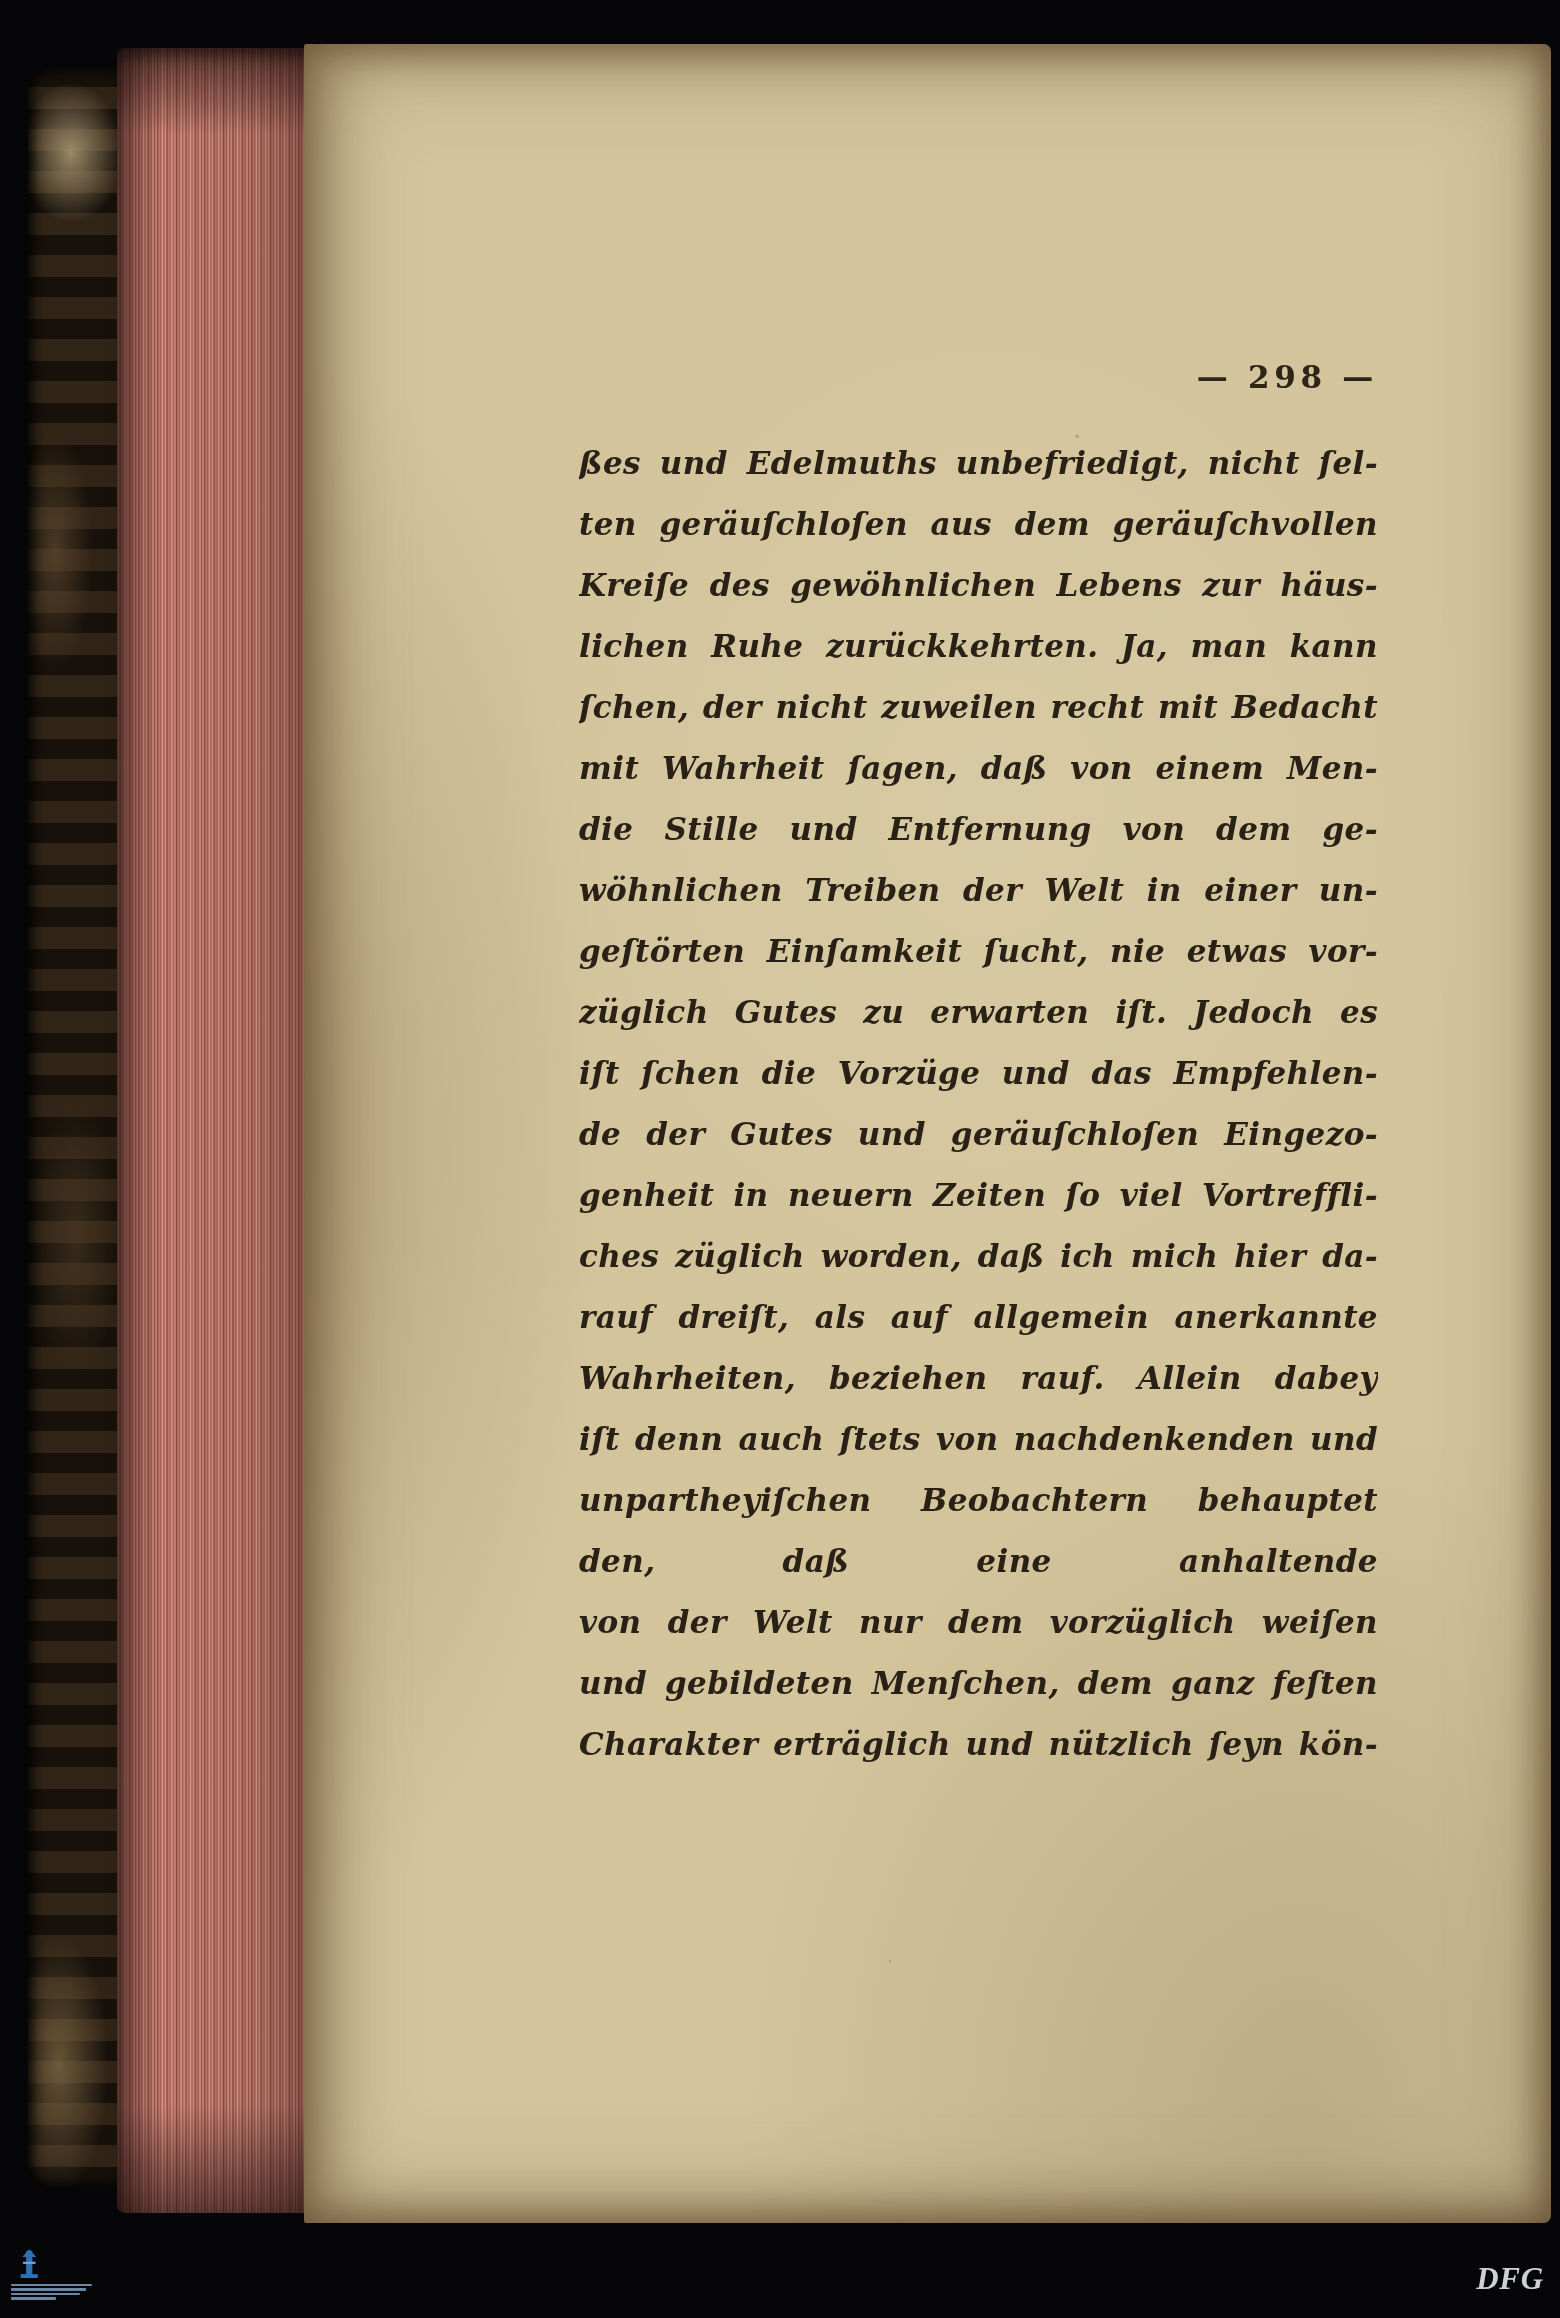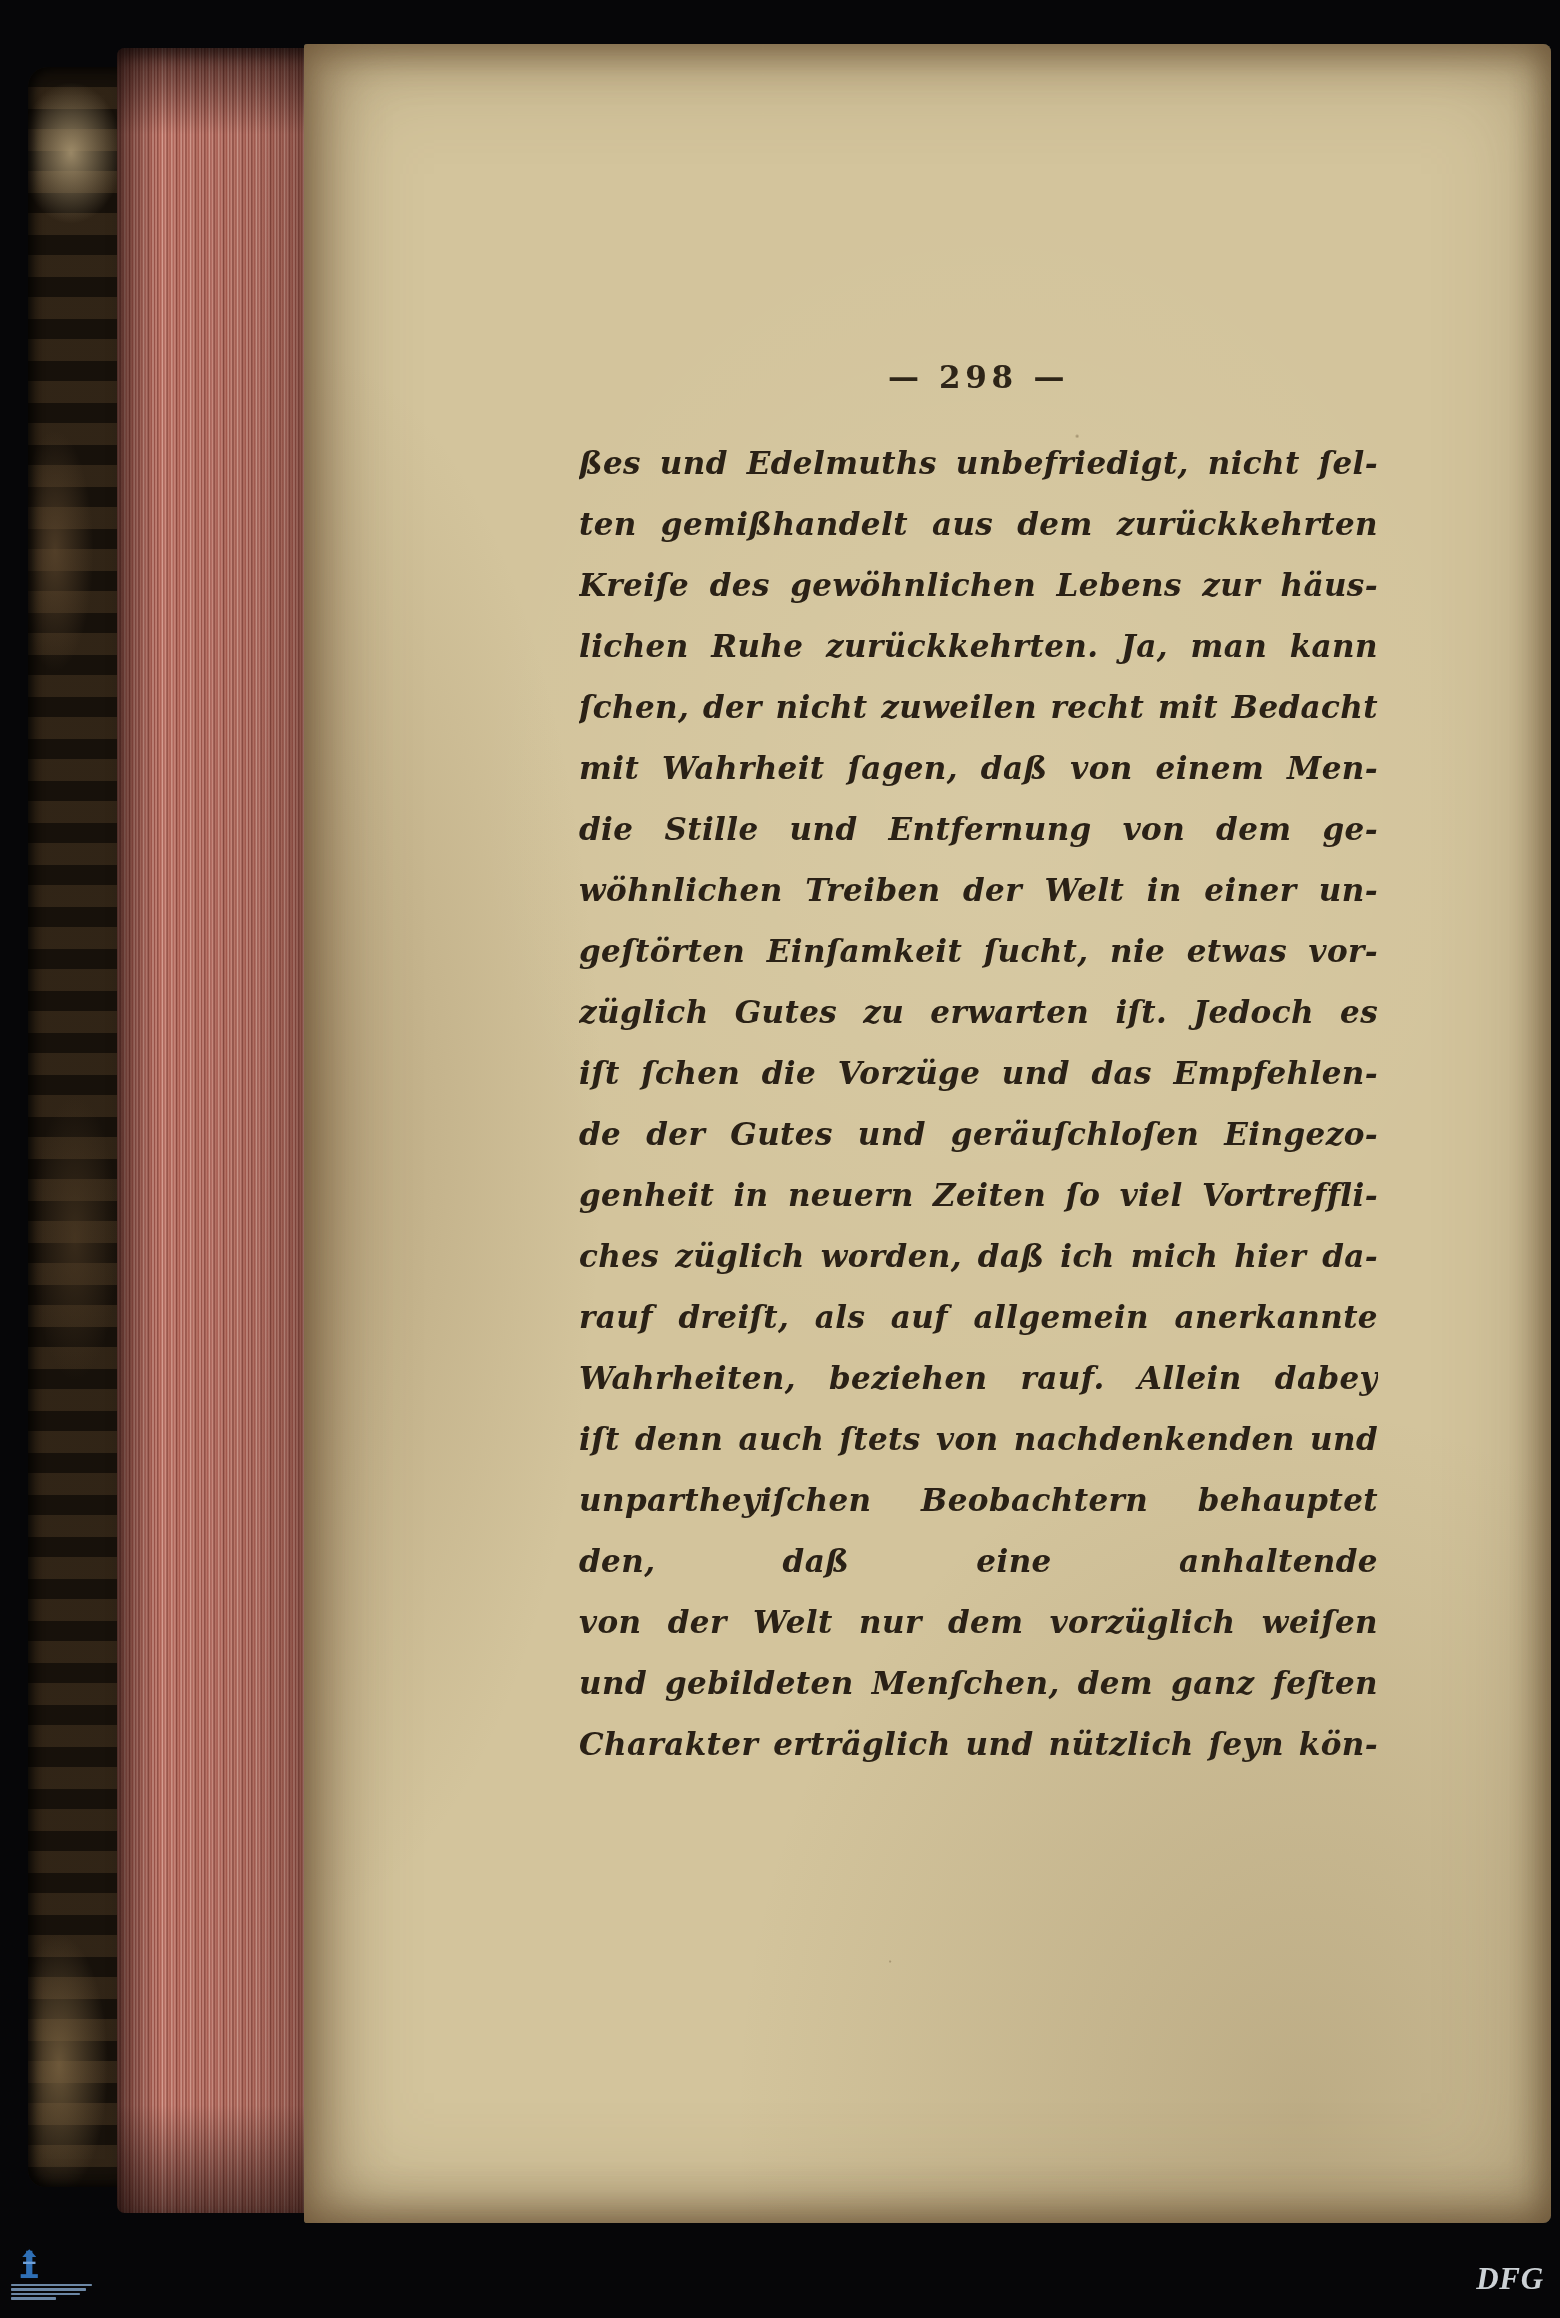--- a/index.html
+++ b/index.html
@@ -56,21 +56,21 @@
       inset 0 -15.6px 39px rgba(96,72,44,.32);
     border-radius:3.1px 7.8px 7.8px 3.1px;
   }
 
   
   .text-area{
     position:absolute;left:275px;top:306px;width:799px;
     color:#2a2116;
   }
   .page-number{
-    height:55px;line-height:55px;text-align:center;
+    height:55px;line-height:55px;text-align:right;
     font-size:31px;font-weight:700;letter-spacing:4.7px;
     margin-bottom:28px;color:#2e2518;
   }
   .line{
     height:61px;line-height:61px;overflow:hidden;
     font-size:31px;font-weight:700;letter-spacing:0.4px;word-spacing:2.3px;
     text-align:justify;
     font-style:italic;
   }
   .line::after{content:"";display:inline-block;width:100%;}
@@ -100,21 +100,21 @@
 
   <div class="spine"></div>
 
   <div class="fan"></div>
 
   <div class="page">
     <div class="text-area">
       <div class="page-number">— 298 —</div>
       <div class="text-lines">
           <div class="line">ßes und Edelmuths unbefriedigt, nicht ſel-</div>
-          <div class="line">ten gemißhandelt aus dem zurückkehrten</div>
+          <div class="line">ten geräuſchloſen aus dem geräuſchvollen</div>
           <div class="line">Kreiſe des gewöhnlichen Lebens zur häus-</div>
           <div class="line">lichen Ruhe zurückkehrten.  Ja, man kann</div>
           <div class="line">ſchen, der nicht zuweilen recht mit Bedacht</div>
           <div class="line">mit Wahrheit ſagen, daß von einem Men-</div>
           <div class="line">die Stille und Entfernung von dem ge-</div>
           <div class="line">wöhnlichen Treiben der Welt in einer un-</div>
           <div class="line">geſtörten Einſamkeit ſucht, nie etwas vor-</div>
           <div class="line">züglich Gutes zu erwarten iſt.  Jedoch es</div>
           <div class="line">iſt ſchen die Vorzüge und das Empfehlen-</div>
           <div class="line">de der Gutes und geräuſchloſen Eingezo-</div>

